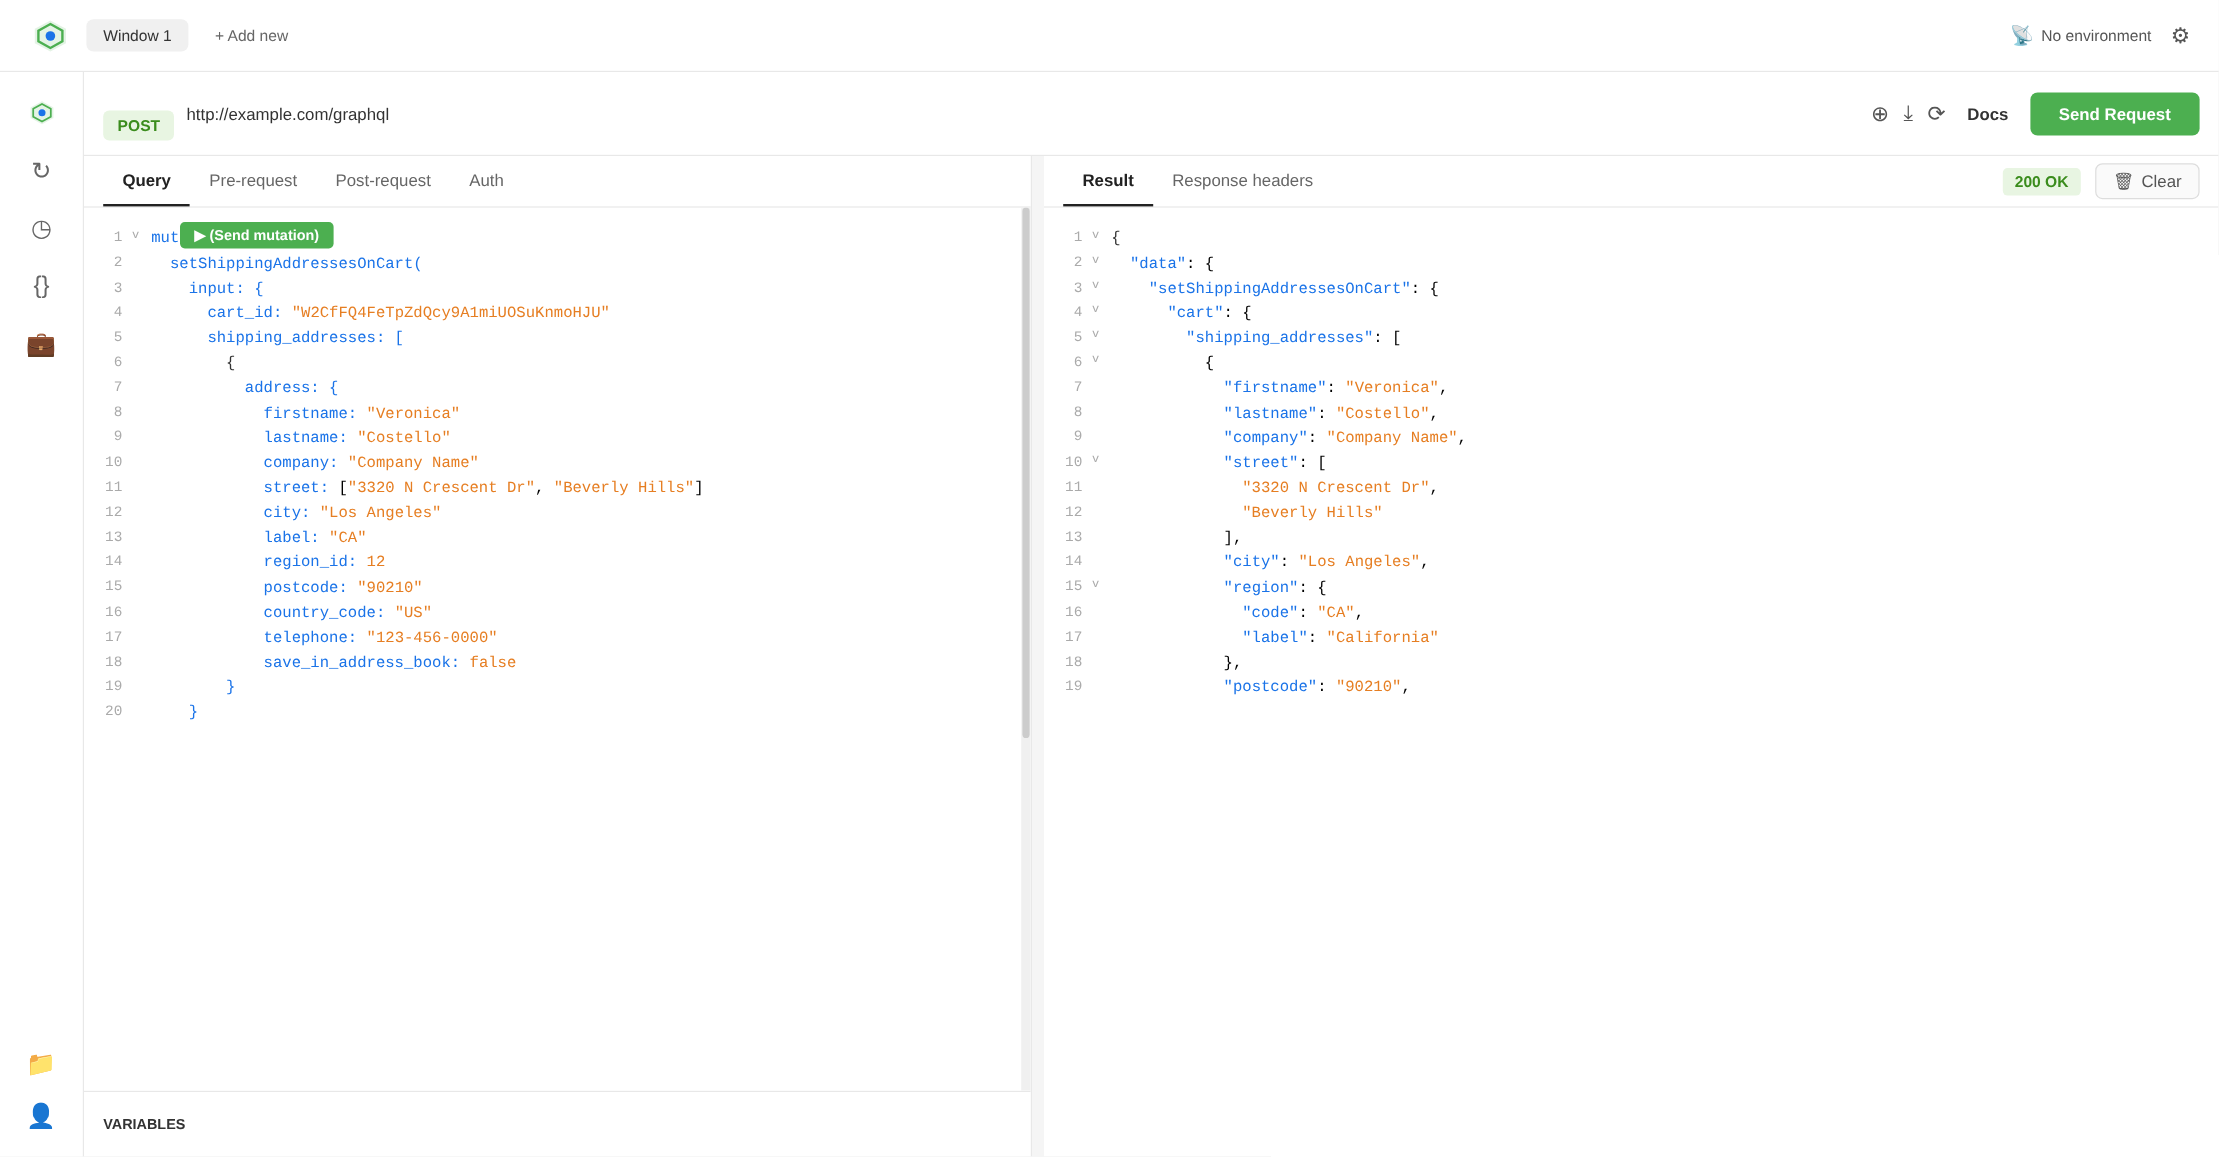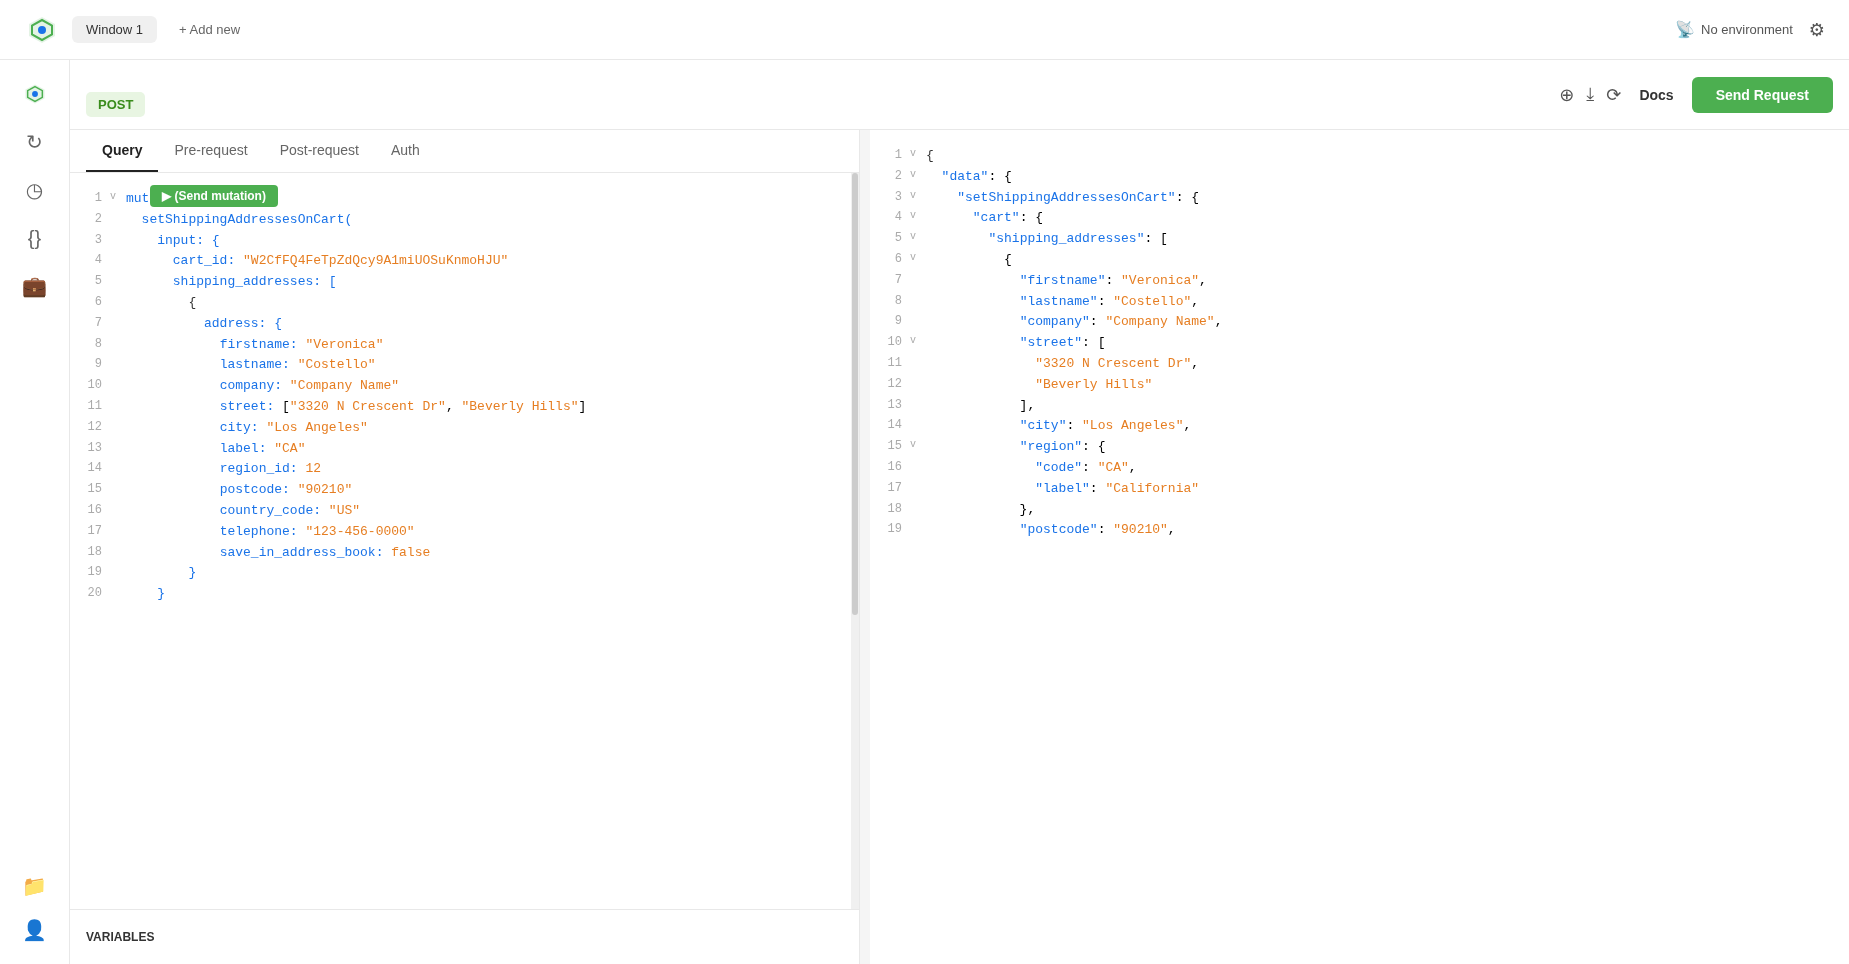--- a/index.html
+++ b/index.html
@@ -171,20 +171,21 @@
     <div class="sidebar-bottom">
       <div class="sidebar-item">📁</div>
       <div class="sidebar-item">👤</div>
     </div>
   </div>
 
   <div class="content">
 
     <div class="urlbar">
       <span class="method-badge">POST</span>
+      <input class="url-input" type="text" value="http://example.com/graphql" style="">
       <div class="urlbar-actions">
         <span class="urlbar-icon">⊕</span>
         <span class="urlbar-icon">⤓</span>
         <span class="urlbar-icon">⟳</span>
         <span class="docs-btn">Docs</span>
         <button class="send-btn">Send Request</button>
       </div>
     </div>
 
     <div class="panels">
@@ -325,20 +326,31 @@
 
           <div class="scrollbar-track">
             <div class="scrollbar-thumb"></div>
           </div>
         </div>
 
         <div class="variables-bar">VARIABLES</div>
       </div>
 
       <div class="right-panel">
+        <div class="result-header">
+          <div class="result-tab active">Result</div>
+          <div class="result-tab">Response headers</div>
+          <div class="result-header-right">
+            <span class="status-badge">200 OK</span>
+            <button class="clear-btn">
+              <span>🗑</span>
+              <span>Clear</span>
+            </button>
+          </div>
+        </div>
 
         <div class="result-area">
           <div class="code-editor">
 
             <div class="code-line">
               <span class="line-num">1</span>
               <span class="line-toggle">v</span>
               <span class="line-content"><span class="kw-punct">{</span></span>
             </div>
 

